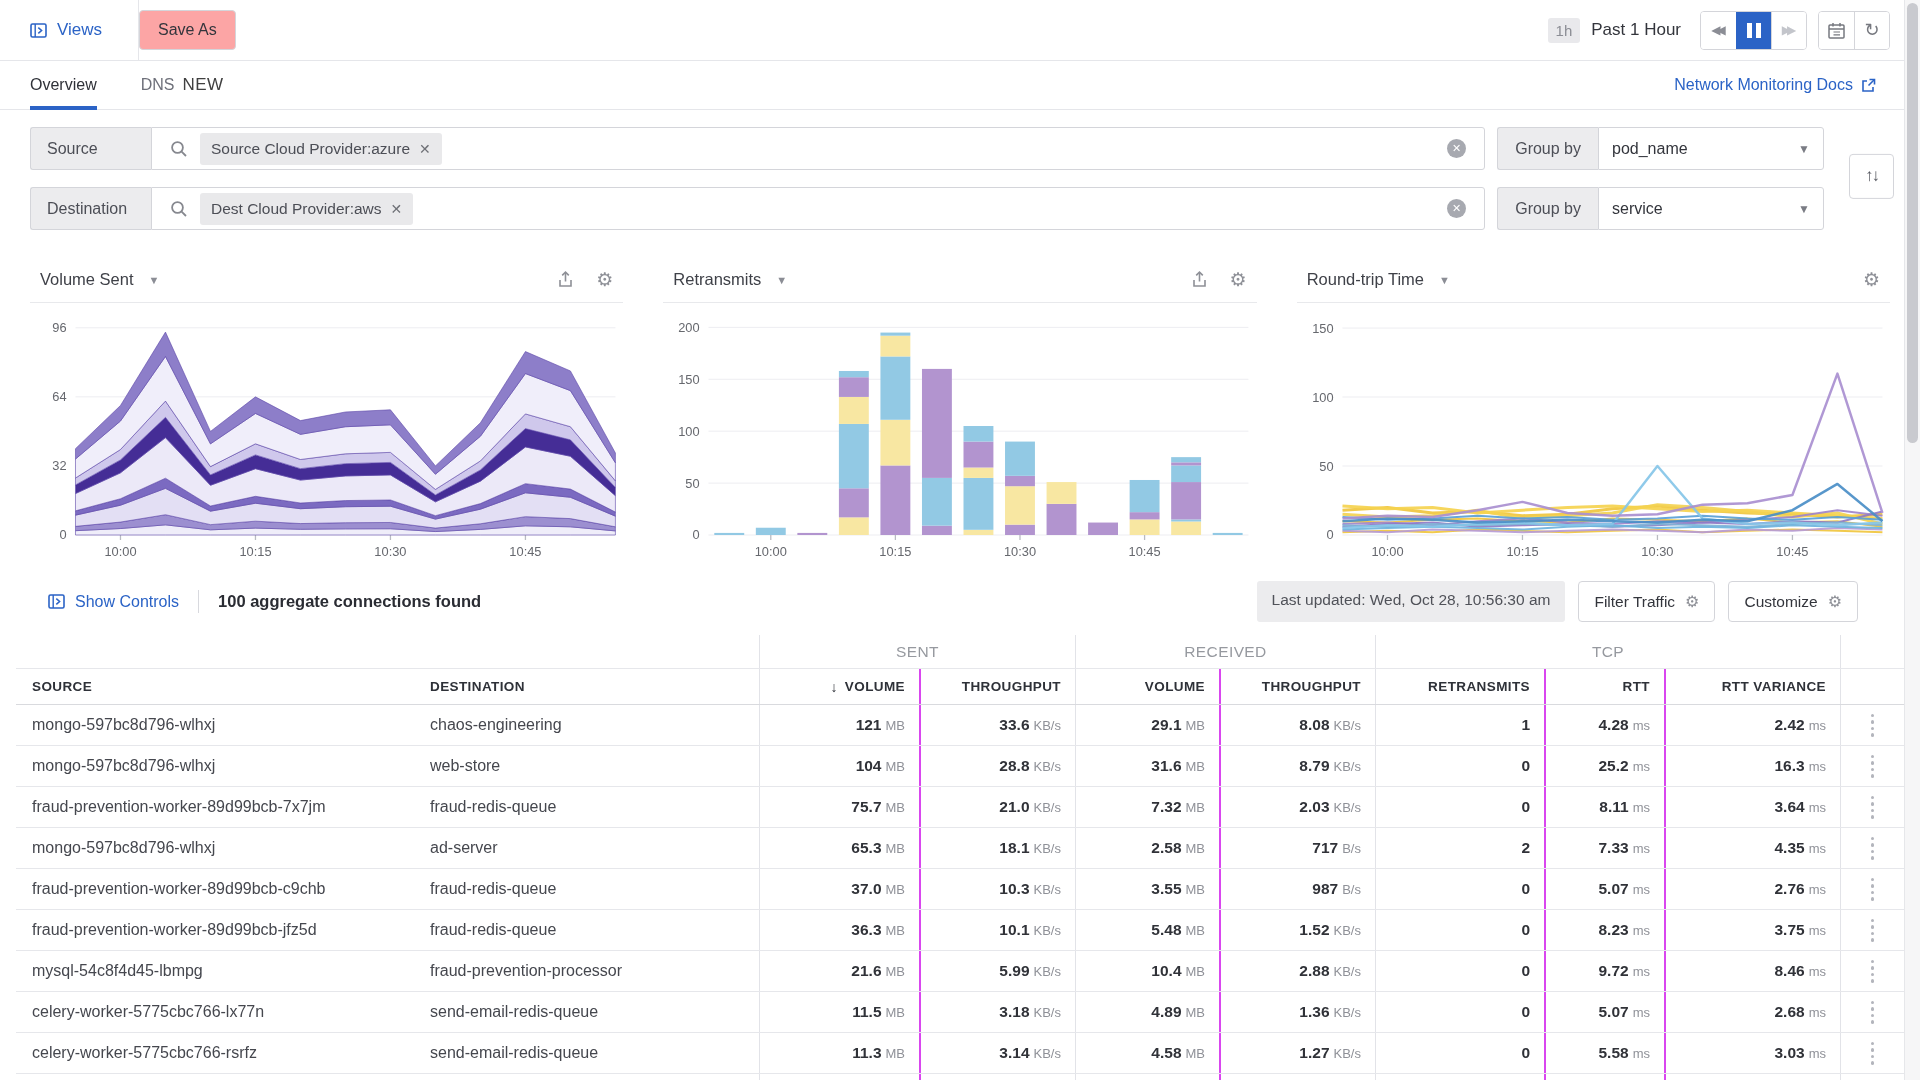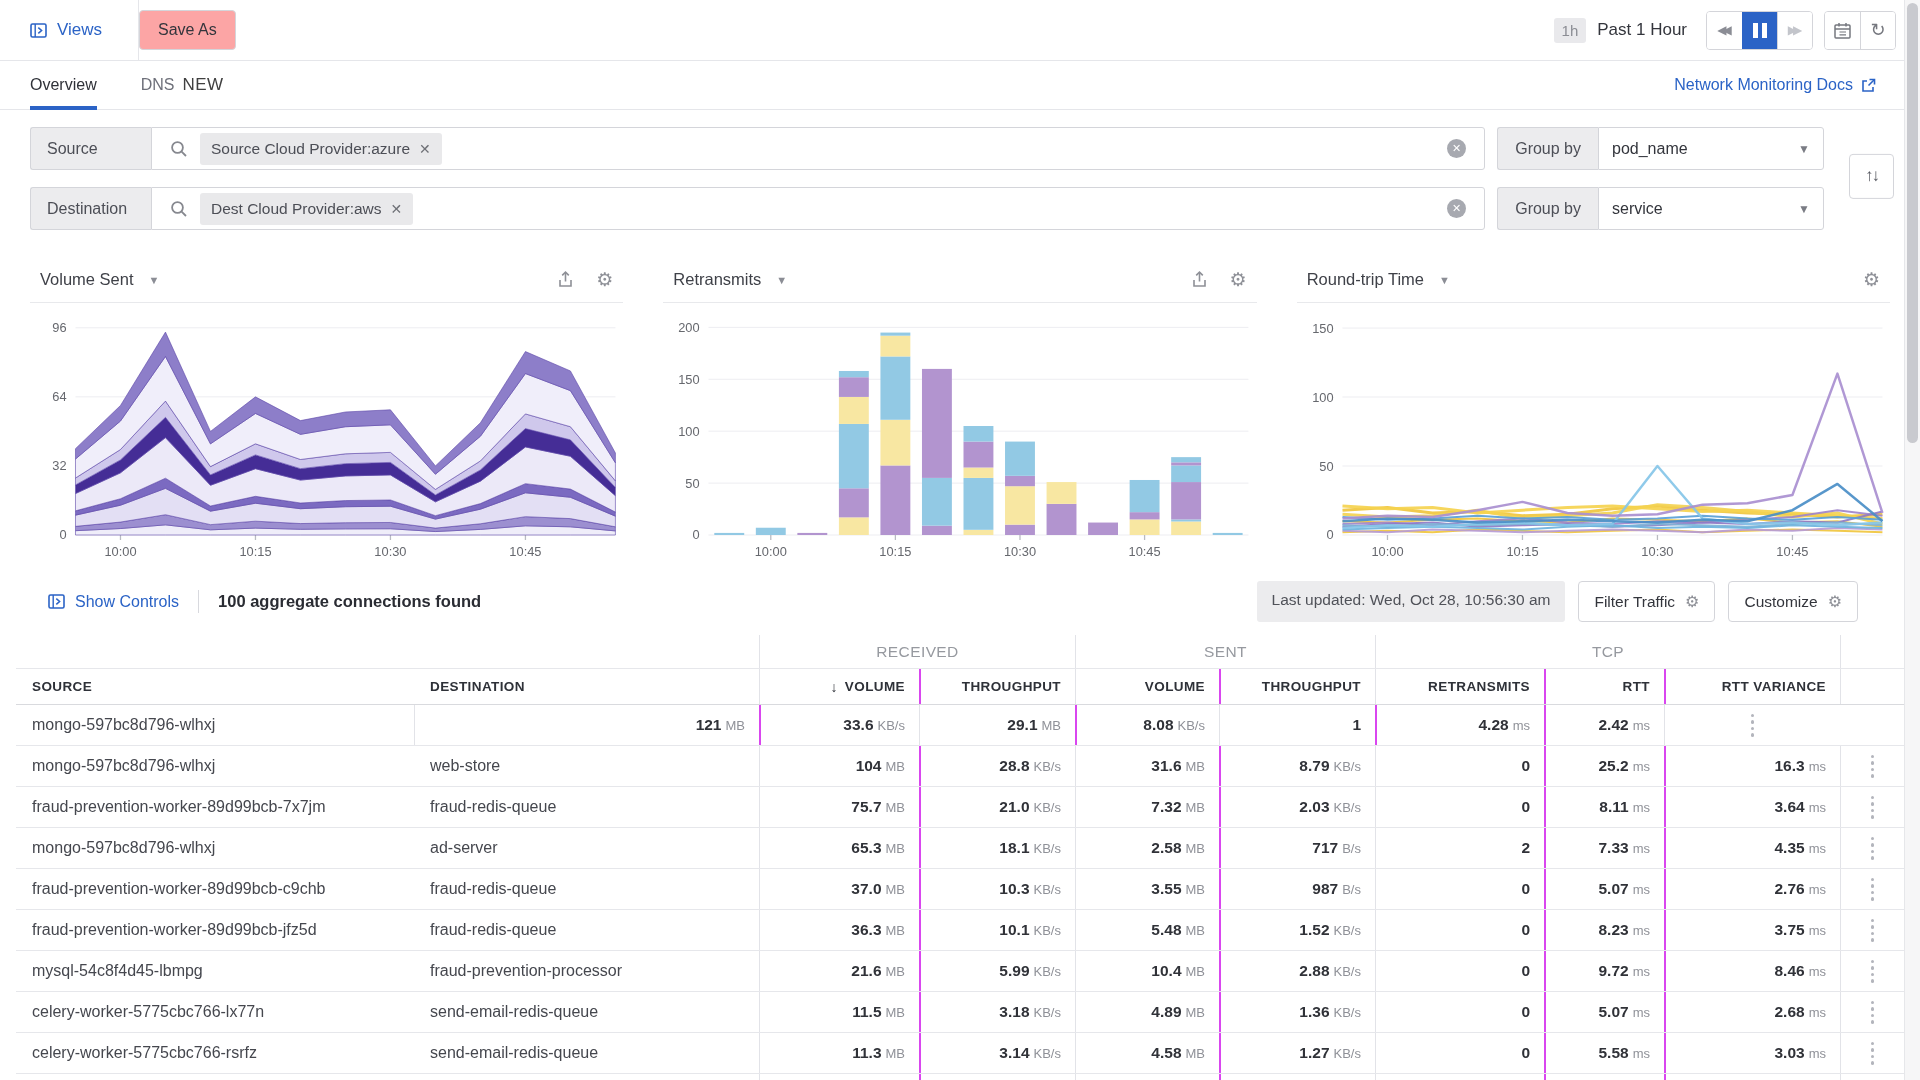--- a/index.html
+++ b/index.html
@@ -1,20 +1,20 @@
 <!DOCTYPE html>
 <html><head>
 <meta charset="utf-8">
 <style>
   *{box-sizing:border-box;margin:0;padding:0}
   html,body{width:1920px;height:1080px;overflow:hidden}
   body{font-family:"Liberation Sans",sans-serif;background:#fff;color:#3c3e45;position:relative}
 
   
-  .topnav{height:61px;display:flex;align-items:center;border-bottom:1px solid #e5e6ea;padding-right:24px}
+  .topnav{height:61px;display:flex;align-items:center;border-bottom:1px solid #e5e6ea;padding-right:30px}
   .views{display:flex;align-items:center;gap:10px;color:#2b63c6;font-size:17px;padding:0 36px 0 30px;height:100%;border-right:1px solid #e5e6ea;cursor:pointer}
   .nav-tabs{display:flex;height:100%;margin-left:14px}
   .nav-tab{padding:0 31px;font-size:17px;color:#6e707a;height:100%;display:flex;align-items:center;position:relative;cursor:pointer;white-space:nowrap}
   .nav-tab.active{color:#2f3138}
   .nav-tab.active::after{content:"";position:absolute;left:22px;right:22px;bottom:0;height:4px;background:#2b63c6}
   .saveas{border:1px solid #d4d5da;border-radius:4px;background:#fca5a5;padding:10px 18px;font-size:16px;color:#33353c;cursor:pointer}
   .top-right{margin-left:auto;display:flex;align-items:center;gap:11px}
   .time-badge{background:#e9e9ec;color:#8b8d94;padding:4px 8px;border-radius:3px;font-size:15px}
   .time-label{font-size:17px;color:#33353c;margin-right:8px}
   .btn-group{display:flex;border:1px solid #d4d5da;border-radius:4px;overflow:hidden;background:#fff}
@@ -389,22 +389,22 @@
     <div class="btn">
       <span>Customize</span>
       <span class="gear">⚙</span>
     </div>
   </div>
 </div>
 
 <div class="table">
   <div class="ggrid group-row">
       <div></div>
+      <div class="tgroup bl">SENT</div>
       <div class="tgroup bl">RECEIVED</div>
-      <div class="tgroup bl">SENT</div>
       <div class="tgroup bl">TCP</div>
       <div class="bl"></div>
     </div>
   <div class="grid thead">
       <div class="hcell">
         <span>SOURCE</span>
       </div>
       <div class="hcell">
         <span>DESTINATION</span>
       </div>
@@ -428,20 +428,21 @@
         <span>RTT</span>
       </div>
       <div class="hcell hnum blf">
         <span>RTT VARIANCE</span>
       </div>
       <div class="bl"></div>
     </div>
   <div id="tbody">
       <div class="grid trow">
         <div class="cell">mongo-597bc8d796-wlhxj</div>
+        <div class="cell">chaos-engineering</div>
         <div class="cell num bl">
           <span class="v">121</span>
           <span class="u">MB</span>
         </div>
         <div class="cell num blf">
           <span class="v">33.6</span>
           <span class="u">KB/s</span>
         </div>
         <div class="cell num bl">
           <span class="v">29.1</span>

